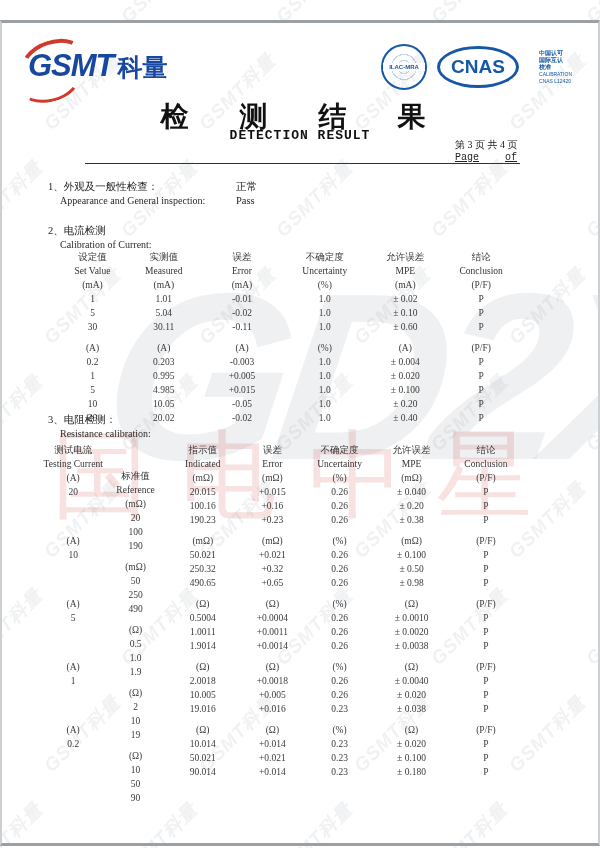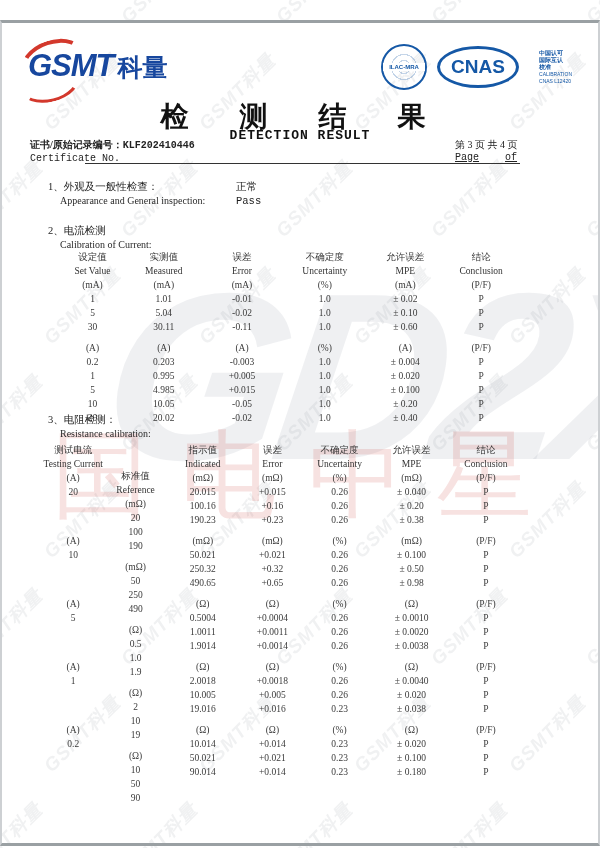--- a/index.html
+++ b/index.html
@@ -99,21 +99,21 @@
   #page-row .of{margin-left:26px;}
   #cert-underline{
     position:absolute; left:85px; width:435px; top:163px; z-index:2;
     border-bottom:1.5px solid #333;
   }
   
   .section{position:absolute; left:48px; z-index:2; font-size:10.5px; line-height:14px; color:#1d1d1d;}
   .section .en-line{padding-left:12px; font-size:10px; color:#2a2a2a;text-align:right;}
   #sec1{top:180px;}
   #sec1 .value{position:absolute; left:188px; top:0; width:80px; text-align:left;}
-  #sec1 .value-en{position:absolute; left:188px; top:14px; width:80px; text-align:left;font-family:Liberation Mono, monospace;}
+  #sec1 .value-en{position:absolute; left:188px; top:14px; width:80px; text-align:left;}
   #sec2{top:224px;}
   #sec3{top:413px;}
   
   .dtable{position:absolute; z-index:2; font-size:9.5px; color:#3a3a3a;}
   .dtable .row{display:flex; height:14px; line-height:14px;}
   .dtable .cell{text-align:center; white-space:nowrap; overflow:visible;}
   .dtable .hdr{color:#333;}
   #current-table{left:58px; top:250px; width:460px;}
   #current-table .c0{width:15%;} #current-table .c1{width:16%;}
   #current-table .c2{width:18%;} #current-table .c3{width:18%;}
@@ -198,26 +198,20 @@
         <span class="zh">校准</span>
         <span class="en">CALIBRATION</span>
         <span class="en">CNAS L12420</span>
       </div>
     </div>
   </div>
 
   <div id="title-zh">检 测 结 果</div>
   <div id="title-en">DETECTION RESULT</div>
 
-  <div id="cert-row">
-    <div>
-      <span class="zh">证书/原始记录编号：</span><span class="mono">KLF202410446</span>
-    </div>
-    <div class="en">Certificate No.</div>
-  </div>
   <div id="page-row">
     <div>第 3 页  共 4 页</div>
     <div class="en">
       <span>Page</span><span class="of">of</span>
     </div>
   </div>
   <div id="cert-underline"></div>
 
   <div id="sec1" class="section">
     <div>1、外观及一般性检查：</div>

